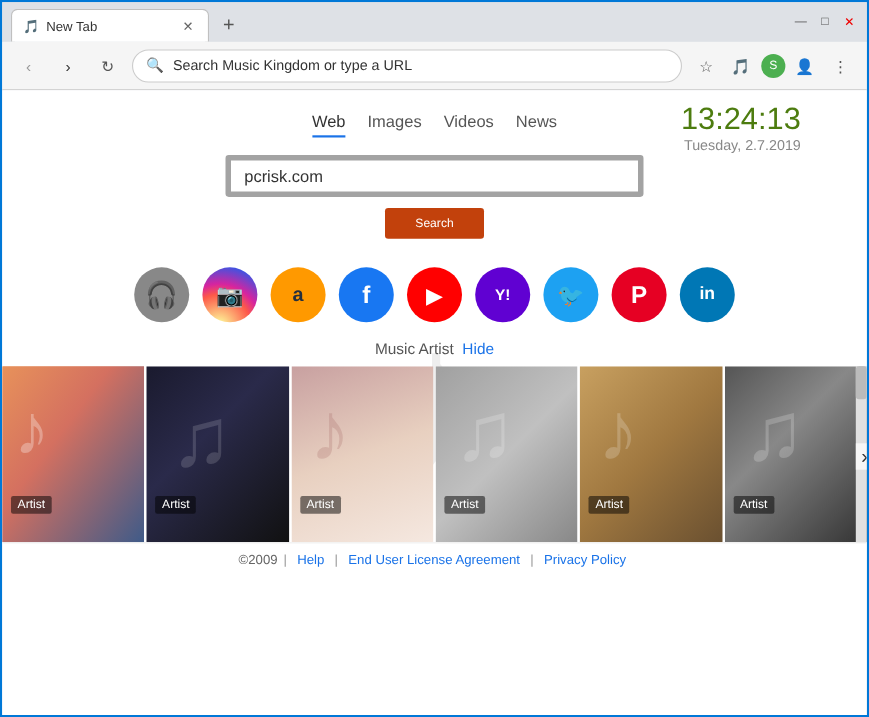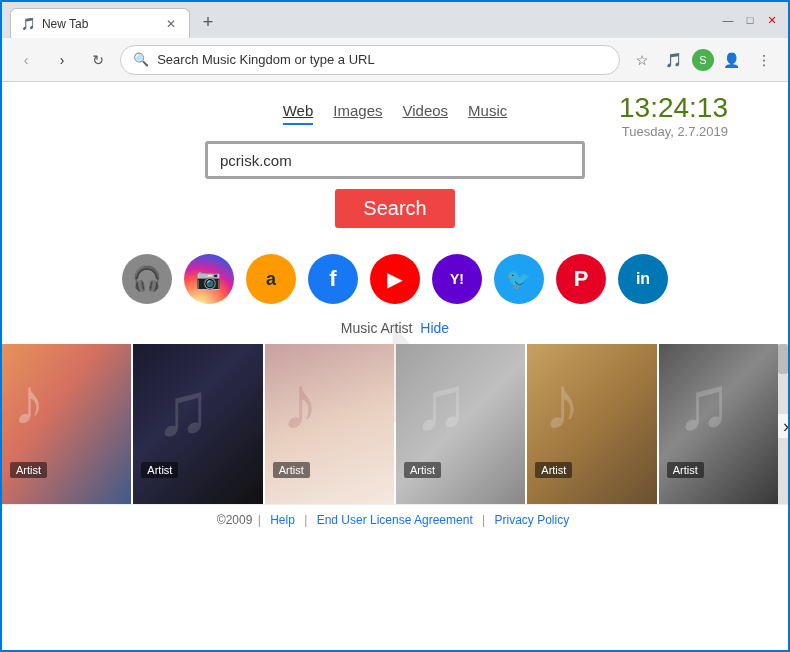--- a/index.html
+++ b/index.html
@@ -259,56 +259,55 @@
       gap: 20px;
       margin-bottom: 16px;
     }
 
     .search-tab {
       font-size: 15px;
       color: #555;
       cursor: pointer;
       padding-bottom: 4px;
       border-bottom: 2px solid transparent;
-      text-decoration: underline;
     }
 
     .search-tab.active {
       color: #333;
       border-bottom: 2px solid #1a73e8;
       font-weight: 500;
     }
 
     
     .search-input-container {
       display: flex;
       flex-direction: column;
       align-items: center;
       gap: 10px;
       width: 100%;
     }
 
     .search-input-box {
       width: 380px;
       height: 38px;
-      border: 3px solid #a3a3a3;
+      border: 5px solid #a3a3a3;
       border-radius: 3px;
       padding: 0 12px;
       font-size: 15px;
       color: #333;
       outline: none;
     }
 
     .search-button {
-      background: #ef4444;
+      background: #c2410c;
       color: white;
       border: none;
       border-radius: 3px;
       padding: 8px 28px;
-      font-size: 20px;
+      font-size: 11px;
       cursor: pointer;
       font-weight: 500;
     }
 
     
     .quick-links {
       display: flex;
       justify-content: center;
       gap: 12px;
       padding: 16px 0 10px;
@@ -468,21 +467,21 @@
     <div class="clock-area">
       <div class="clock-time">13:24:13</div>
       <div class="clock-date">Tuesday, 2.7.2019</div>
     </div>
 
     <div class="search-section">
       <div class="search-tabs">
         <div class="search-tab active">Web</div>
         <div class="search-tab">Images</div>
         <div class="search-tab">Videos</div>
-        <div class="search-tab">Music</div>
+        <div class="search-tab">News</div>
       </div>
       <div class="search-input-container">
         <input class="search-input-box" type="text" value="pcrisk.com" style="">
         <button class="search-button">Search</button>
       </div>
     </div>
 
     <div class="quick-links">
       <div class="quick-link-icon" style="background:#888; font-size:24px;">🎧</div>
       <div class="quick-link-icon" style="background: radial-gradient(circle at 30% 107%, #fdf497 0%, #fdf497 5%, #fd5949 45%,#d6249f 60%,#285AEB 90%); font-size:20px;">📷</div>

